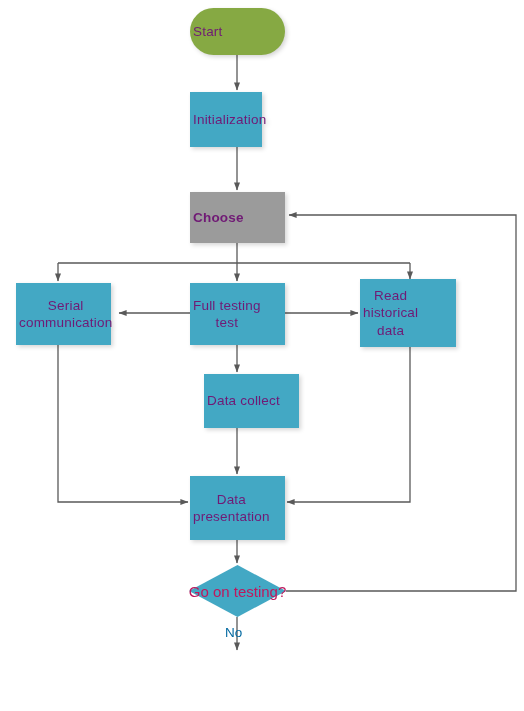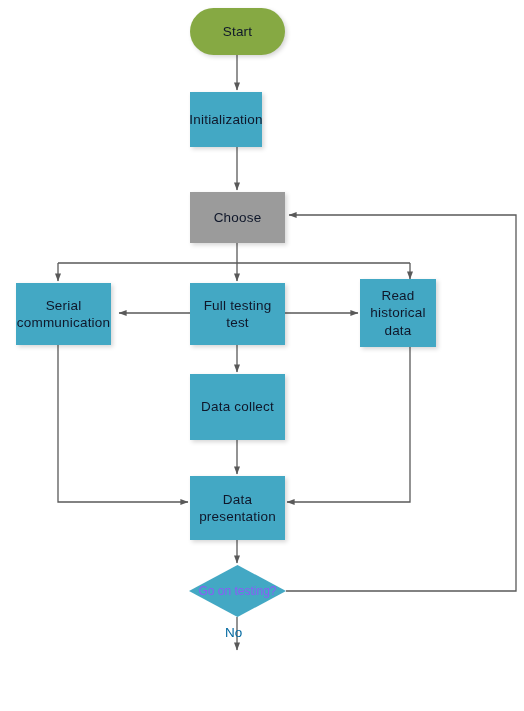--- a/index.html
+++ b/index.html
@@ -21,23 +21,23 @@
     top: 0;
     width: 524px;
     height: 711px;
     pointer-events: none;
   }
   .node {
     position: absolute;
     box-sizing: border-box;
     display: flex;
     align-items: center;
-    justify-content: center;
+    justify-content: flex-start;
     text-align: center;
-    color: #0f172a;
+    color: #701a75;
     font-size: 13.5px;
     line-height: 1.28;
     letter-spacing: 0.2px;
     filter: drop-shadow(2px 2px 2px rgba(0,0,0,0.16));
   }
   .node-label {
     display: block;
     white-space: pre-line;
     padding: 0 3px;
   }
@@ -60,27 +60,28 @@
     left: 0;
     top: 0;
     width: 100%;
     height: 100%;
     background: #43a8c4;
     clip-path: polygon(50% 0%, 100% 50%, 50% 100%, 0% 50%);
     filter: drop-shadow(2px 3px 2px rgba(0,0,0,0.18));
   }
   .decision-text {
     position: relative;
-    color: #8b5cf6;
-    font-size: 12px;
+    color: #be185d;
+    font-size: 15px;
     white-space: nowrap;
     z-index: 2;
   }
   .choose {
     background: #9b9b9b;
+    font-weight: bold;
   }
   .edge-label {
     position: absolute;
     color: #0369a1;
     font-size: 13.5px;
     font-family: "Liberation Sans", sans-serif;
   }
 </style>
 </head>
 <body>
@@ -144,27 +145,27 @@
   <div class="node process" style="left:16px; top:283px; width:95px; height:62px;">
     <span class="node-label">Serial
 communication</span>
   </div>
 
   <div class="node process" style="left:190px; top:283px; width:95px; height:62px;">
     <span class="node-label">Full testing
 test</span>
   </div>
 
-  <div class="node process" style="left:360px; top:279px; width:76px; height:68px;">
+  <div class="node process" style="left:360px; top:279px; width:96px; height:68px;">
     <span class="node-label">Read
 historical
 data</span>
   </div>
 
-  <div class="node process" style="left:190px; top:374px; width:95px; height:66px;">
+  <div class="node process" style="left:204px; top:374px; width:95px; height:54px;">
     <span class="node-label">Data collect</span>
   </div>
 
   <div class="node process" style="left:190px; top:476px; width:95px; height:64px;">
     <span class="node-label">Data
 presentation</span>
   </div>
 
   <div class="decision-box" style="left:189px; top:565px; width:97px; height:52px;">
     <div class="decision-shape"></div>

